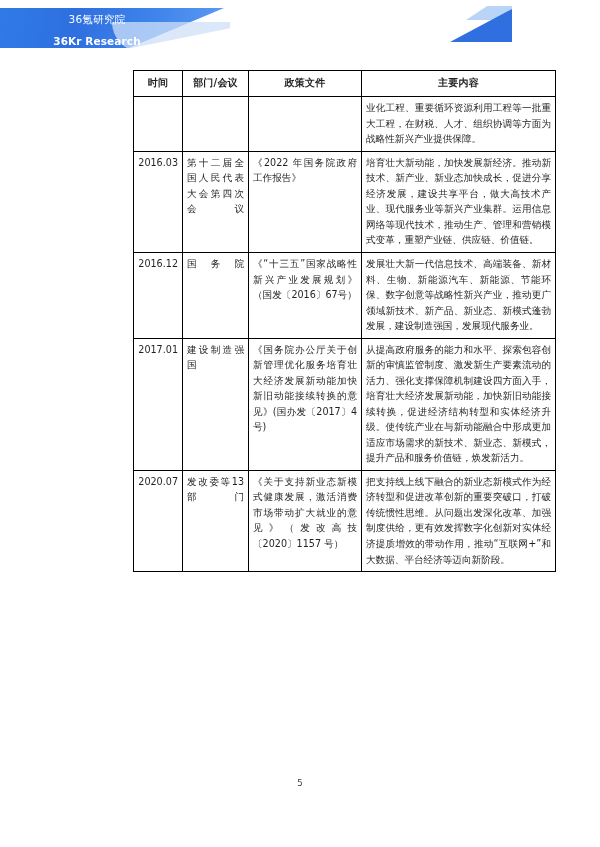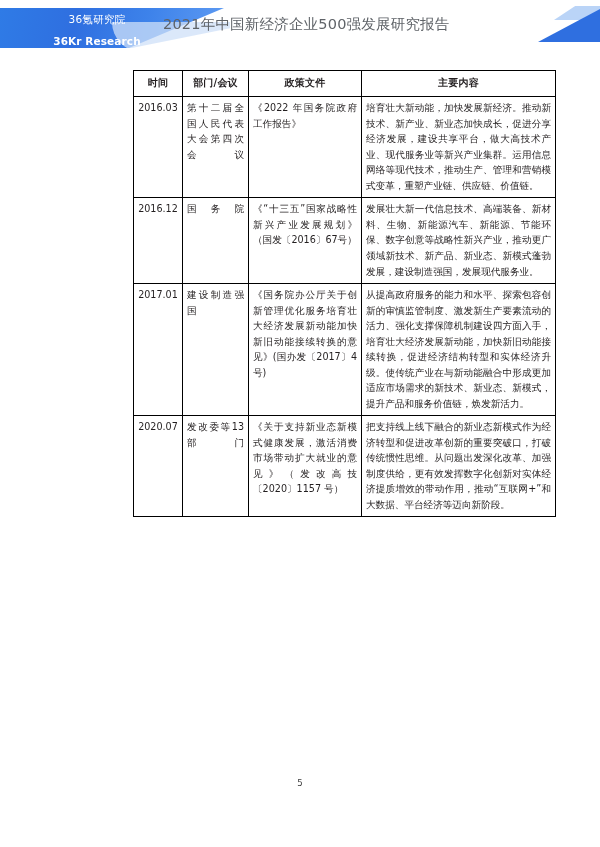--- a/index.html
+++ b/index.html
@@ -11,21 +11,21 @@
     height: 847px;
     background: #ffffff;
     font-family: "DejaVu Sans", "Liberation Sans", sans-serif;
     position: relative;
     overflow: hidden;
   }
 
   
   .page-header {
     position: relative;
-    width: 600px;
+    width: 512px;
     height: 58px;
     overflow: hidden;
   }
   .logo-block {
     position: absolute;
     left: 0;
     top: 8px;
     width: 230px;
     height: 40px;
     overflow: hidden;
@@ -137,21 +137,21 @@
     padding: 4px 4px 5px 4px;
     vertical-align: middle;
     letter-spacing: .2px;
   }
   col.c-time   { width: 49px; }
   col.c-dept   { width: 66px; }
   col.c-doc    { width: 113px; }
   col.c-main   { width: 194px; }
 
   td.time-cell {
-    text-align: center;
+    text-align: right;
     white-space: nowrap;
     font-size: 9.6px;
   }
   td.dept-cell {
     text-align: justify;
     text-align-last: justify;
     text-justify: inter-character;
     margin-left: 45px;
   }
   td.doc-cell {
@@ -186,21 +186,20 @@
 
   <div class="logo-block">
     <div class="logo-shape-main"></div>
     <div class="logo-shape-pale"></div>
     <div class="logo-text">
       <span class="l1">36氪研究院</span>
       <span class="l2">36Kr Research</span>
     </div>
   </div>
 
-  <div class="header-title">2021年中国新经济企业500强发展研究报告</div>
 
   <div class="deco-right">
     <div class="deco-pale"></div>
     <div class="deco-blue"></div>
   </div>
 
 </div>
 
 <div class="table-wrap">
   <table class="policy-table">
@@ -213,20 +212,26 @@
     <thead>
       <tr>
         <th>时间</th>
         <th>部门/会议</th>
         <th>政策文件</th>
         <th>主要内容</th>
       </tr>
     </thead>
     <tbody>
 
+      <tr class="carry">
+        <td class="time-cell"></td>
+        <td class="dept-cell"></td>
+        <td class="doc-cell"></td>
+        <td class="main-cell">业化工程、重要循环资源利用工程等一批重大工程，在财税、人才、组织协调等方面为战略性新兴产业提供保障。</td>
+      </tr>
 
       <tr>
         <td class="time-cell">2016.03</td>
         <td class="dept-cell">第十二届全国人民代表大会第四次会议</td>
         <td class="doc-cell">《2022 年国务院政府工作报告》</td>
         <td class="main-cell">培育壮大新动能，加快发展新经济。推动新技术、新产业、新业态加快成长，促进分享经济发展，建设共享平台，做大高技术产业、现代服务业等新兴产业集群。运用信息网络等现代技术，推动生产、管理和营销模式变革，重塑产业链、供应链、价值链。</td>
       </tr>
 
       <tr>
         <td class="time-cell">2016.12</td>

